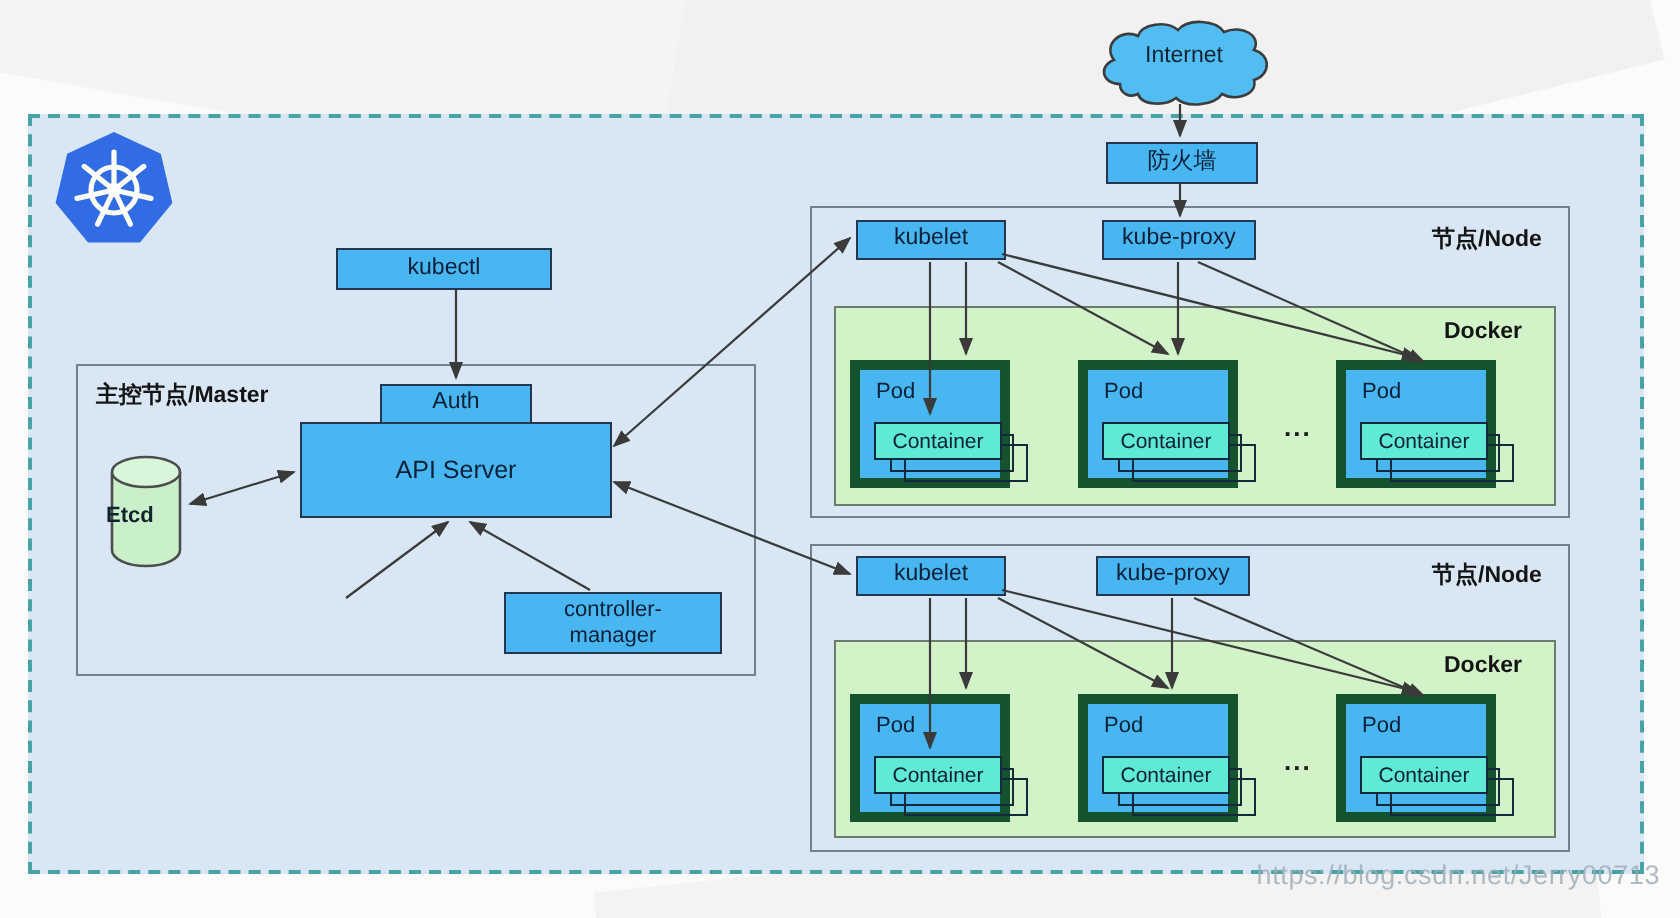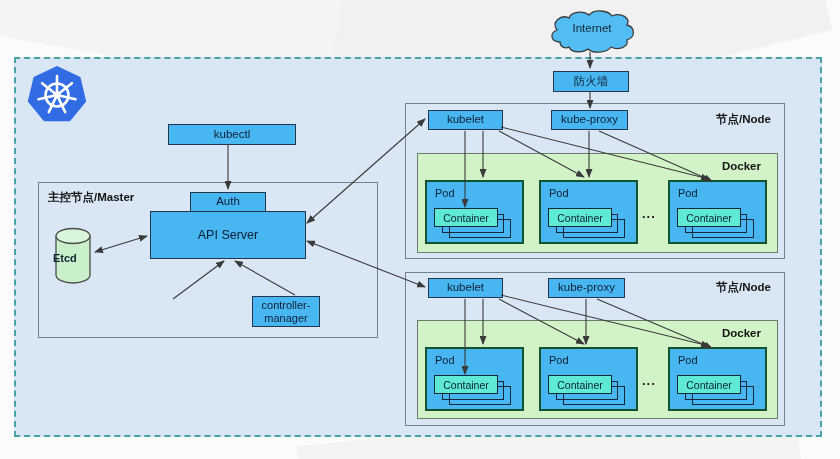--- a/index.html
+++ b/index.html
@@ -25,22 +25,22 @@
     font-size:11.5px;color:#0e1f36;z-index:4;text-align:center;line-height:1.15;
   }
   .frame{
     position:absolute;box-sizing:border-box;border:1.5px solid #70828f;z-index:2;
   }
   .frame-title{position:absolute;font-size:11.5px;font-weight:bold;color:#141414;z-index:3;}
   .docker{
     position:absolute;box-sizing:border-box;background:#d2f2c8;border:1px solid #6d7d6d;z-index:3;
   }
   .pod{
-    position:absolute;box-sizing:border-box;width:99px;height:64px;
-    background:#47b6f1;border:2px solid #14532d;z-index:4;
+    position:absolute;box-sizing:border-box;width:80px;height:64px;
+    background:#47b6f1;border:5px solid #14532d;z-index:4;
   }
   .pod-label{position:absolute;left:8px;top:5px;font-size:11px;color:#0e1f36;}
   .cstack{position:absolute;left:7px;top:26px;width:86px;height:34px;}
   .coutline{position:absolute;width:62px;height:19px;border:1px solid #16283c;background:transparent;box-sizing:border-box;}
   .o2{left:15px;top:11px;}
   .o1{left:8px;top:6px;}
   .cbox{
     position:absolute;left:0;top:0;width:64px;height:19px;box-sizing:border-box;
     background:#5eead4;border:1px solid #16283c;
     display:flex;align-items:center;justify-content:center;font-size:10.5px;color:#0e1f36;
@@ -88,21 +88,21 @@
   <div class="cloud-wrap">
     <svg width="92" height="46" viewBox="0 0 92 46">
       <path d="M14 33 C5 33 3 24 11 21 C5 13 15 5 23 9 C25 3 37 1 43 6 C48 0 62 1 66 7 C75 3 85 9 81 16 C89 18 90 28 81 31 C83 38 72 42 65 38 C61 44 47 45 42 40 C37 44 25 44 23 38 C19 40 14 38 14 33 Z" fill="#52bdf2" stroke="#3c3c3c" stroke-width="1.3"></path>
     </svg>
     <span class="cloud-label">Internet</span>
   </div>
 
   <div class="bbox" style="left:553px;top:71px;width:76px;height:21px;">
     <span>防火墙</span>
   </div>
-  <div class="bbox" style="left:168px;top:124px;width:128px;height:21px;">
+  <div class="bbox" style="left:168px;top:124px;width:108px;height:21px;">
     <span>kubectl</span>
   </div>
 
   <div class="frame" style="left:38px;top:182px;width:340px;height:156px;"></div>
   <span class="frame-title" style="left:48px;top:190px;">主控节点/Master</span>
 
   <div class="bbox" style="left:190px;top:192px;width:76px;height:20px;z-index:3;">
     <span>Auth</span>
   </div>
   <div class="bbox" style="left:150px;top:211px;width:156px;height:48px;font-size:12.5px;z-index:4;text-align:center;">
@@ -110,21 +110,21 @@
   </div>
 
   <div class="etcd-wrap">
     <svg width="40" height="60" viewBox="0 0 40 60">
       <path d="M3 10 L3 49 A17 8 0 0 0 37 49 L37 10" fill="#c9efcb" stroke="#4c4c4c" stroke-width="1.3"></path>
       <ellipse cx="20" cy="10" rx="17" ry="7.5" fill="#d9f6da" stroke="#4c4c4c" stroke-width="1.3"></ellipse>
     </svg>
     <span class="etcd-label">Etcd</span>
   </div>
 
-  <div class="bbox" style="left:252px;top:296px;width:68px;height:31px;font-size:11px;">
+  <div class="bbox" style="left:252px;top:296px;width:109px;height:31px;font-size:11px;">
     <span style="width:70px;">controller-manager</span>
   </div>
 
   <div class="frame" style="left:405px;top:103px;width:380px;height:156px;"></div>
   <span class="frame-title" style="left:716px;top:112px;">节点/Node</span>
 
   <div class="bbox" style="left:428px;top:110px;width:75px;height:20px;">
     <span>kubelet</span>
   </div>
   <div class="bbox" style="left:551px;top:110px;width:77px;height:20px;">
@@ -239,13 +239,14 @@
 
       <line x1="465" y1="299" x2="465" y2="374" marker-end="url(#ah)"></line>
       <line x1="483" y1="299" x2="483" y2="344" marker-end="url(#ah)"></line>
       <line x1="499" y1="299" x2="584" y2="344" marker-end="url(#ah)"></line>
       <line x1="501" y1="295" x2="709" y2="346" marker-end="url(#ah)"></line>
       <line x1="586" y1="299" x2="586" y2="344" marker-end="url(#ah)"></line>
       <line x1="597" y1="299" x2="712" y2="348" marker-end="url(#ah)"></line>
     </g>
   </svg>
 
+  <span class="watermark">https://blog.csdn.net/Jerry00713</span>
 </div>
 
 </body></html>

